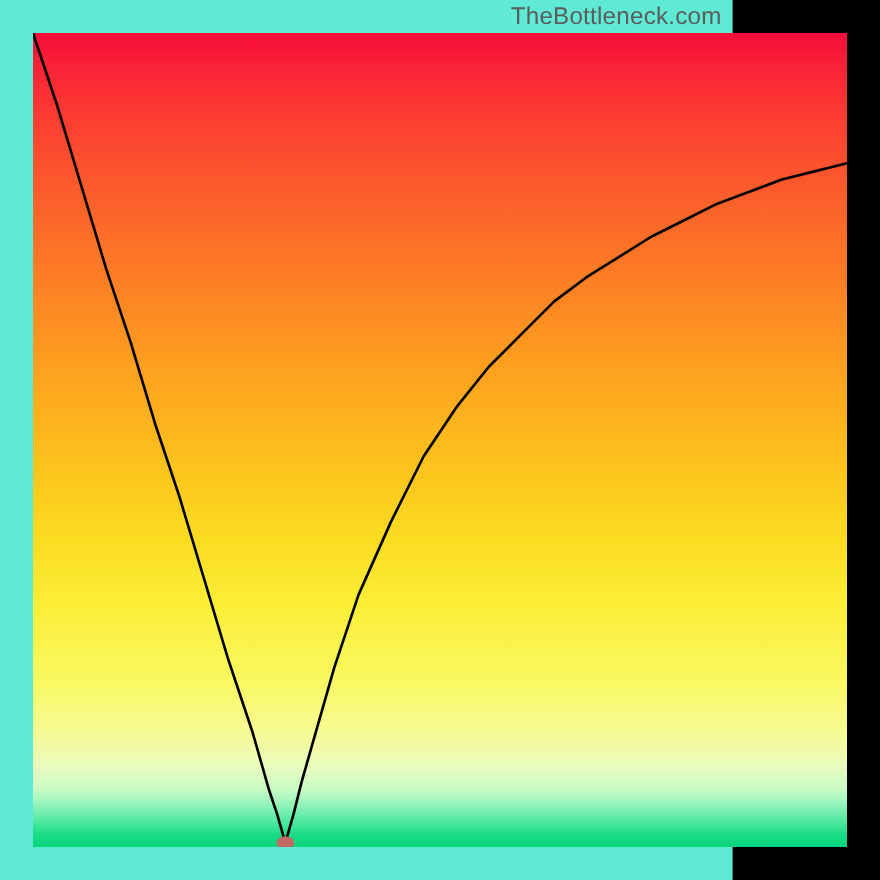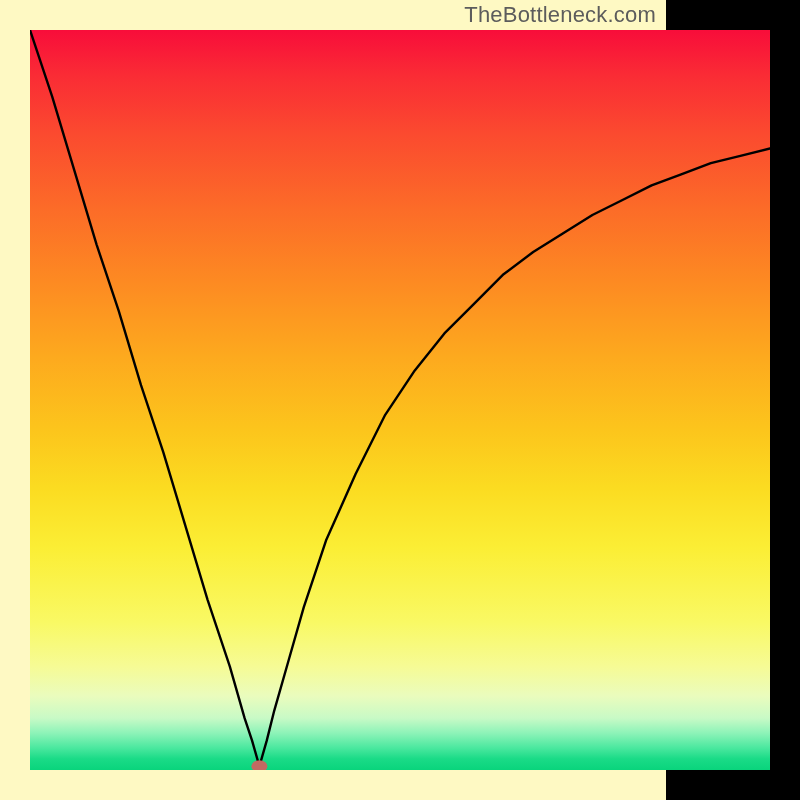--- a/index.html
+++ b/index.html
@@ -7,21 +7,21 @@
     padding: 0;
     width: 800px;
     height: 800px;
     background: #000;
     font-family: Arial, Helvetica, sans-serif;
   }
   .frame {
     position: relative;
     width: 666px;
     height: 800px;
-    background: #fef9c3;
+    background: #5eead4;
   }
   .watermark {
     position: absolute;
     top: 2px;
     right: 10px;
     color: #5c5c5c;
     font-size: 22px;
     font-weight: 500;
     letter-spacing: 0.2px;
     user-select: none;

